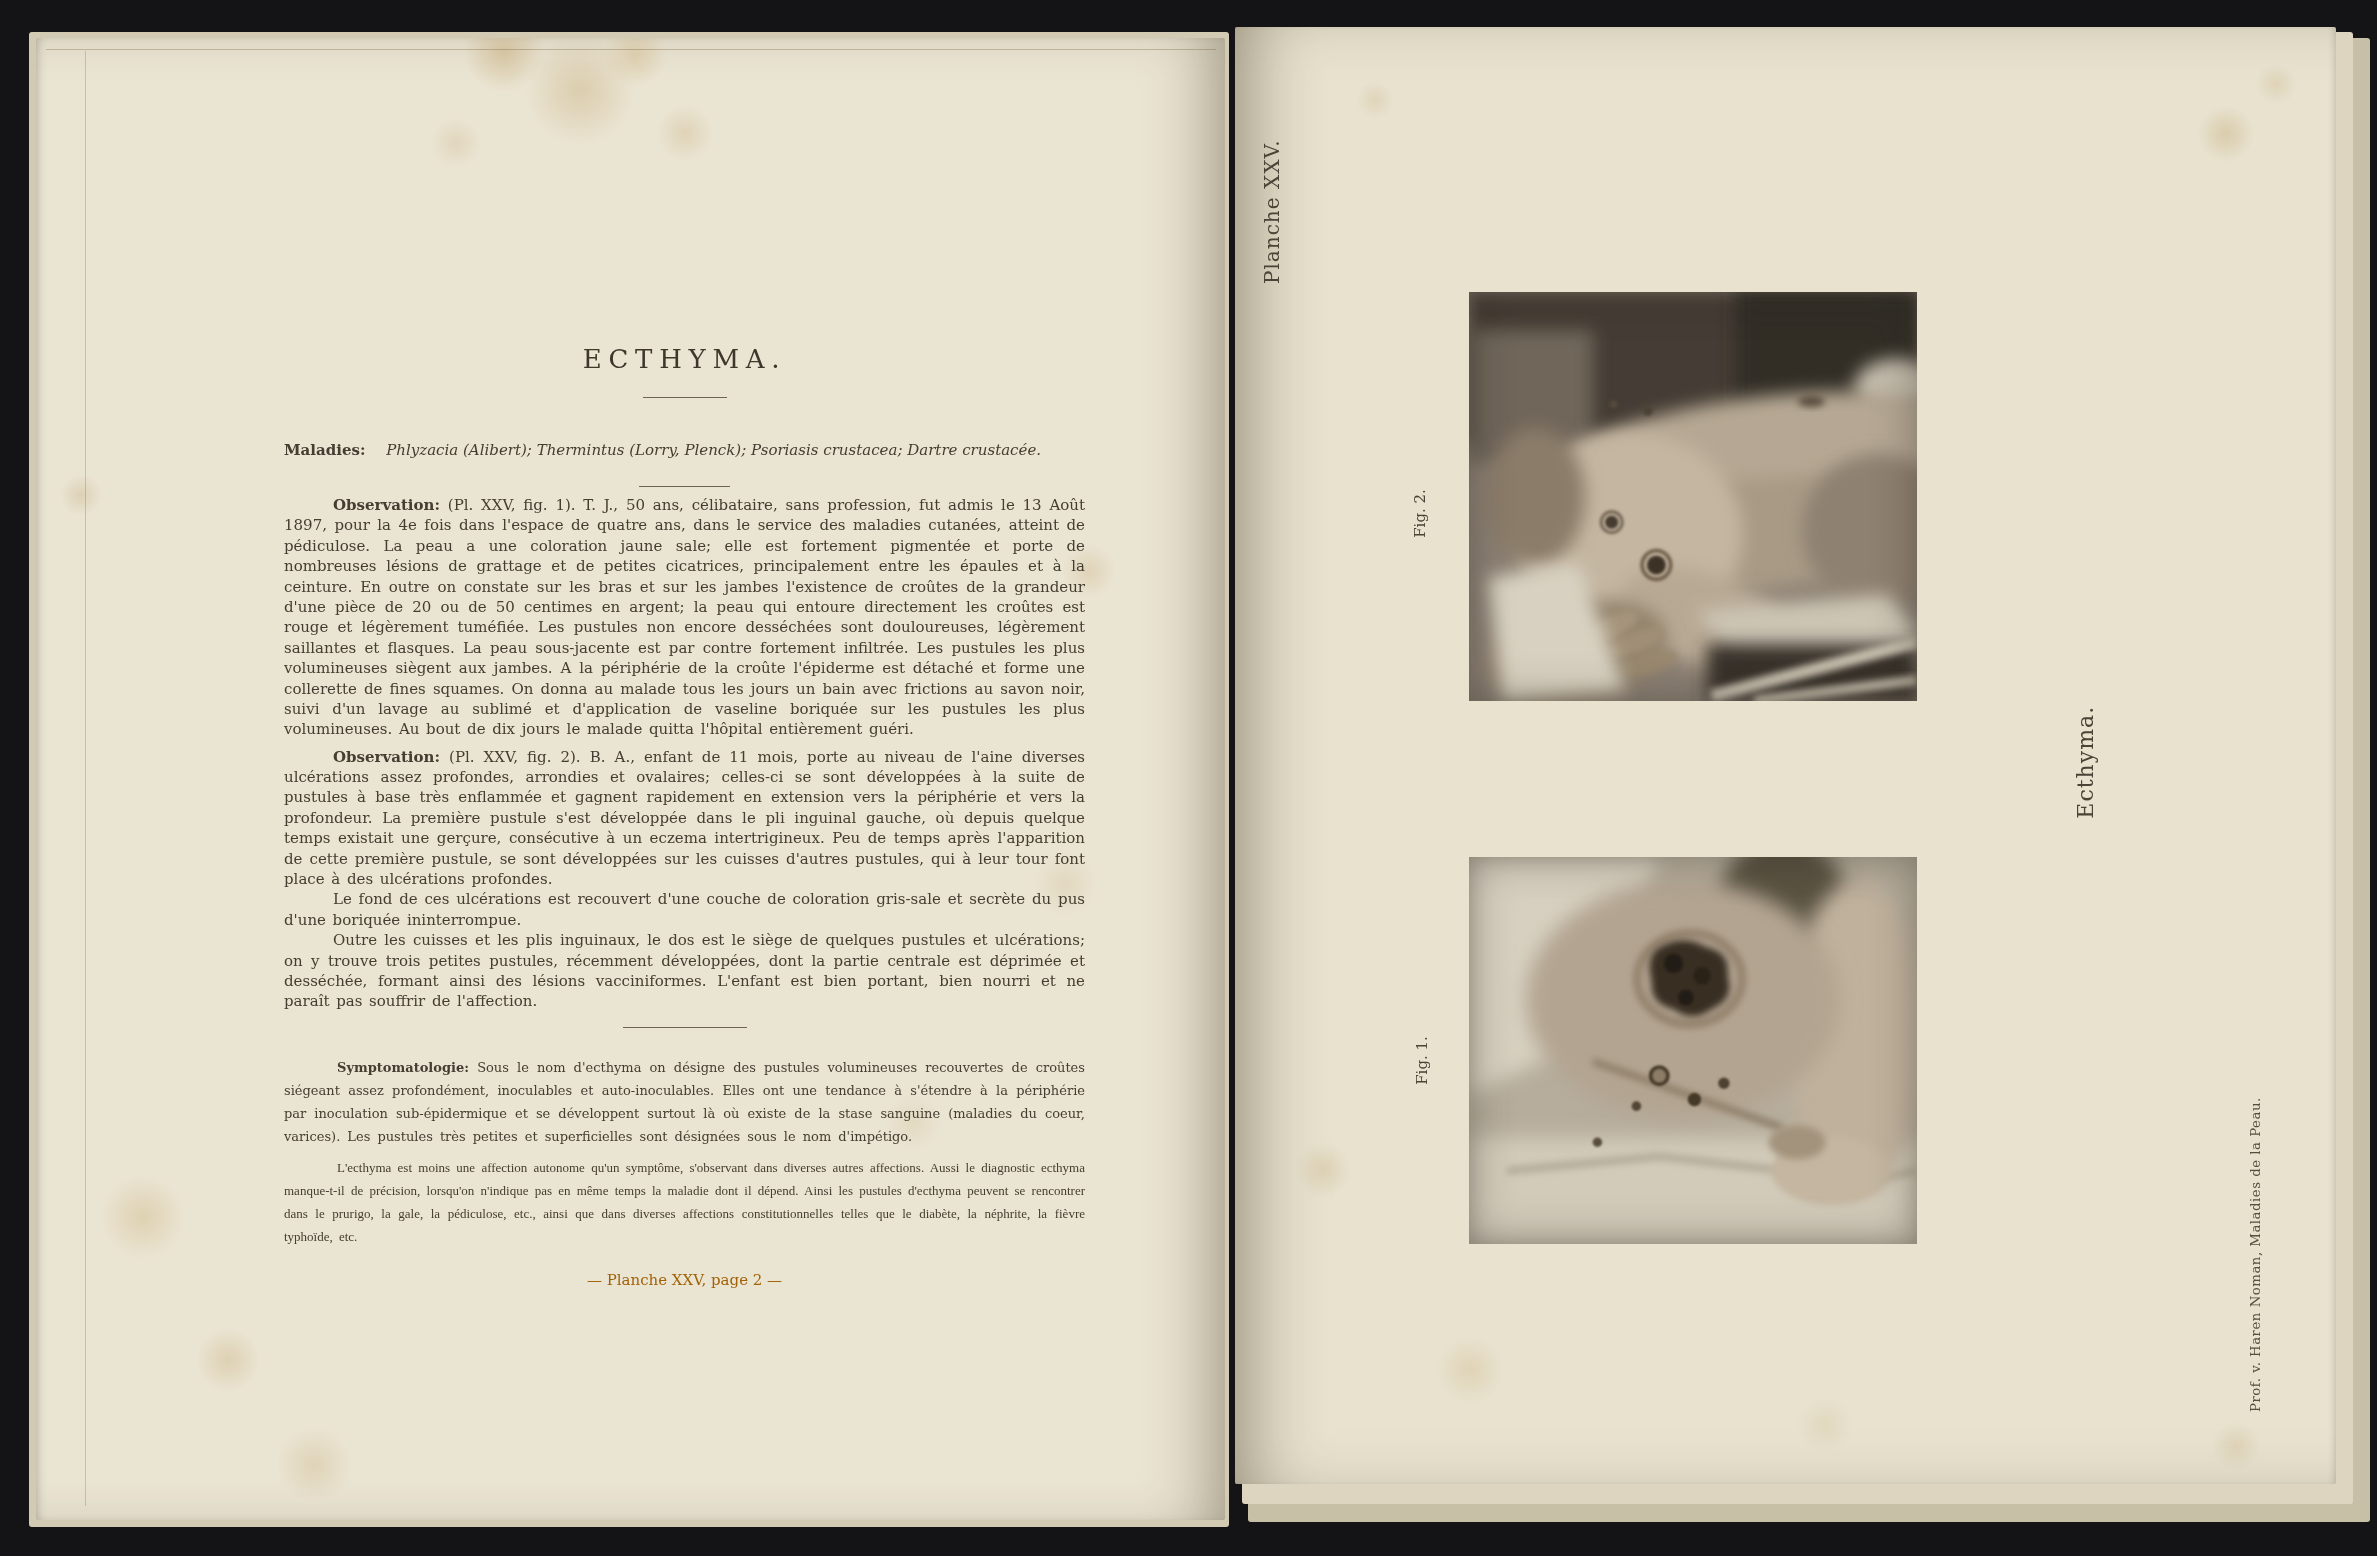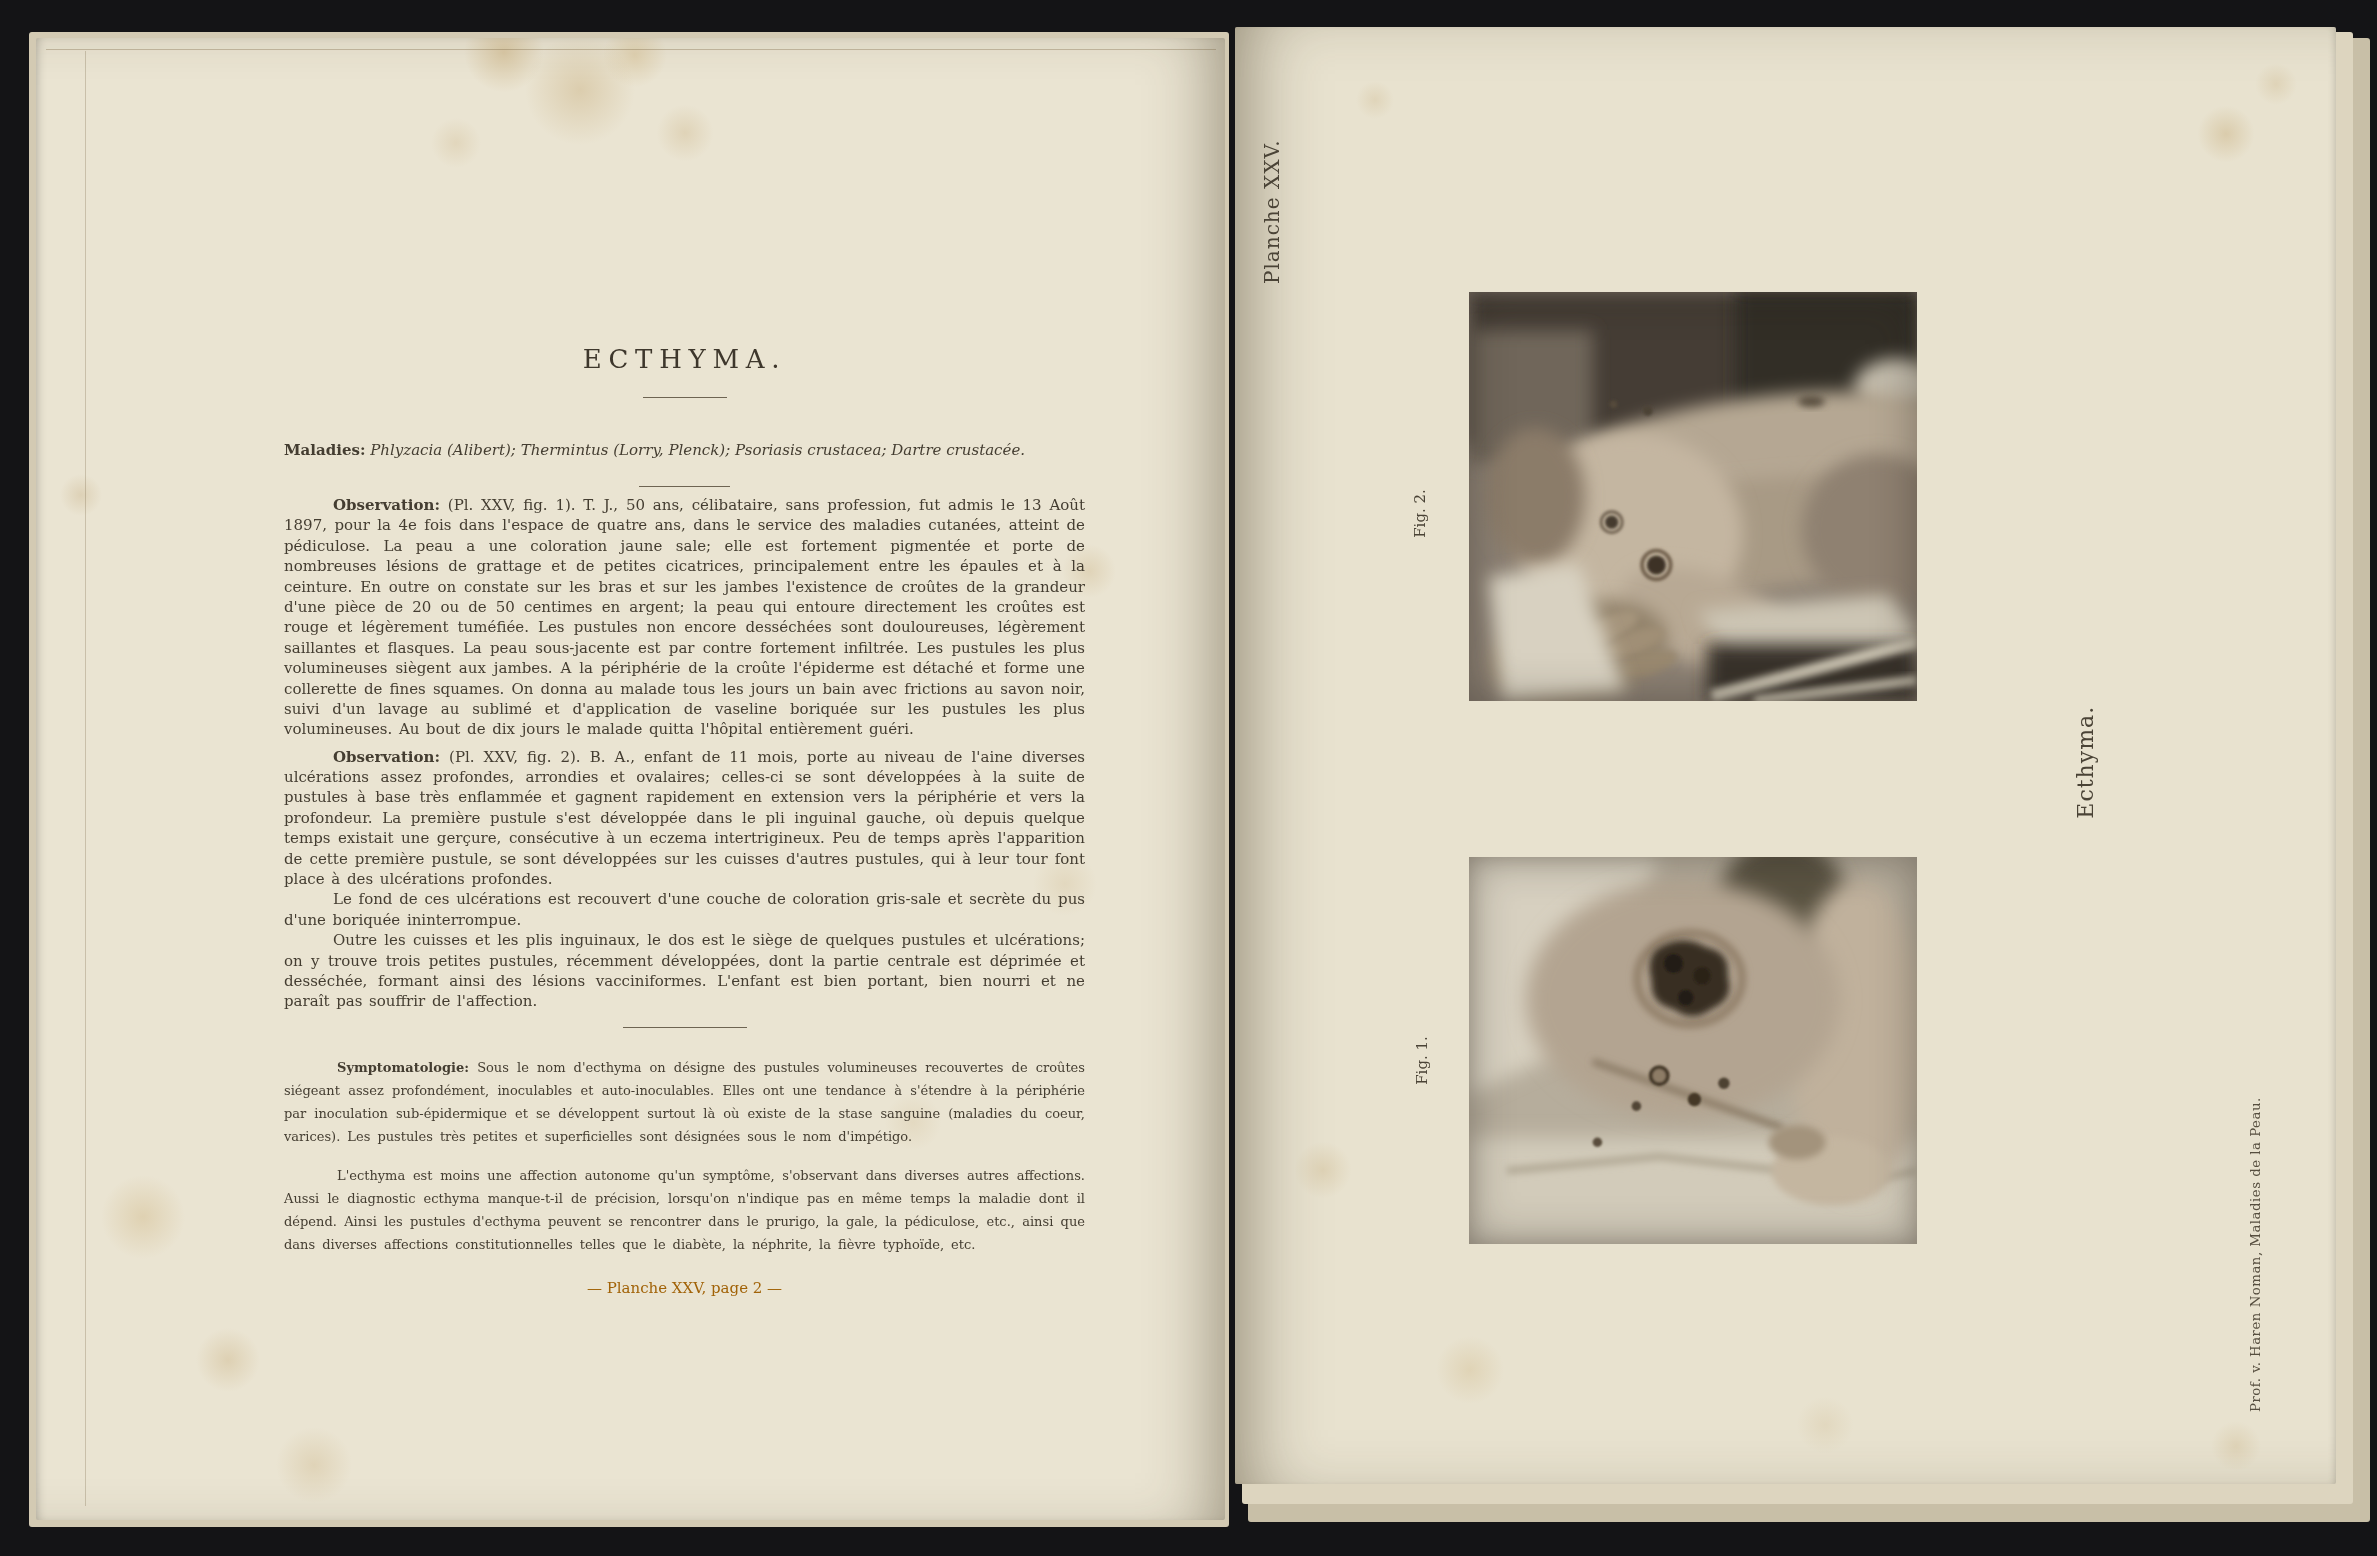--- a/index.html
+++ b/index.html
@@ -48,29 +48,29 @@
 
   
   .text-col{position:absolute;left:248px;top:0;width:801px;color:#443d31;}
   .title{margin:306px 0 0;text-align:center;font-size:26px;font-weight:normal;
          letter-spacing:6.7px;color:#3e372c;}
   .rule{border:0;border-top:1.9px solid #6e6452;height:0;}
   .rule-title{width:84px;margin:23px auto 0;}
   .rule-small{width:91px;margin:25px auto 0;border-top-width:1.4px;}
   .rule-mid{width:124px;margin:15px auto 0;border-top-width:1.4px;}
   .syn{margin:42px 0 0;font-size:15px;line-height:21px;}
-  .syn .synit{font-style:italic;}
+  .syn .synit{font-style:italic;margin-left:16px;}
   .lead{font-weight:bold;font-style:normal;}
   .obs{margin:8px 0 0;font-size:15px;line-height:20.4px;text-align:justify;
        text-indent:49px;word-spacing:1.9px;}
   .obs.follow{margin-top:6.7px;}
   .obs.cont{margin-top:0;}
   .symp{margin:28.5px 0 0;font-size:13px;line-height:23px;text-align:justify;
         text-indent:53px;word-spacing:2.9px;}
-  .symp.cont{margin-top:16px;}
+  .symp.cont{margin-top:8px;font-family:Liberation Serif, serif;}
   .footer{margin:23px 0 0;text-align:center;font-size:15px;color:#a16207;}
 
   
   .rot{position:absolute;transform:rotate(-90deg);color:#4a4336;text-align:center;
        white-space:nowrap;}
   .plate-label{left:1201px;top:200px;width:143px;height:25px;font-size:20px;
                line-height:25px;letter-spacing:1px;}
   .fig2-label{left:1382px;top:504px;width:76px;height:19px;font-size:15px;line-height:19px;}
   .fig1-label{left:1384px;top:1051px;width:76px;height:19px;font-size:15px;line-height:19px;}
   .plate-title{left:2005px;top:748px;width:162px;height:28.5px;font-size:22px;

